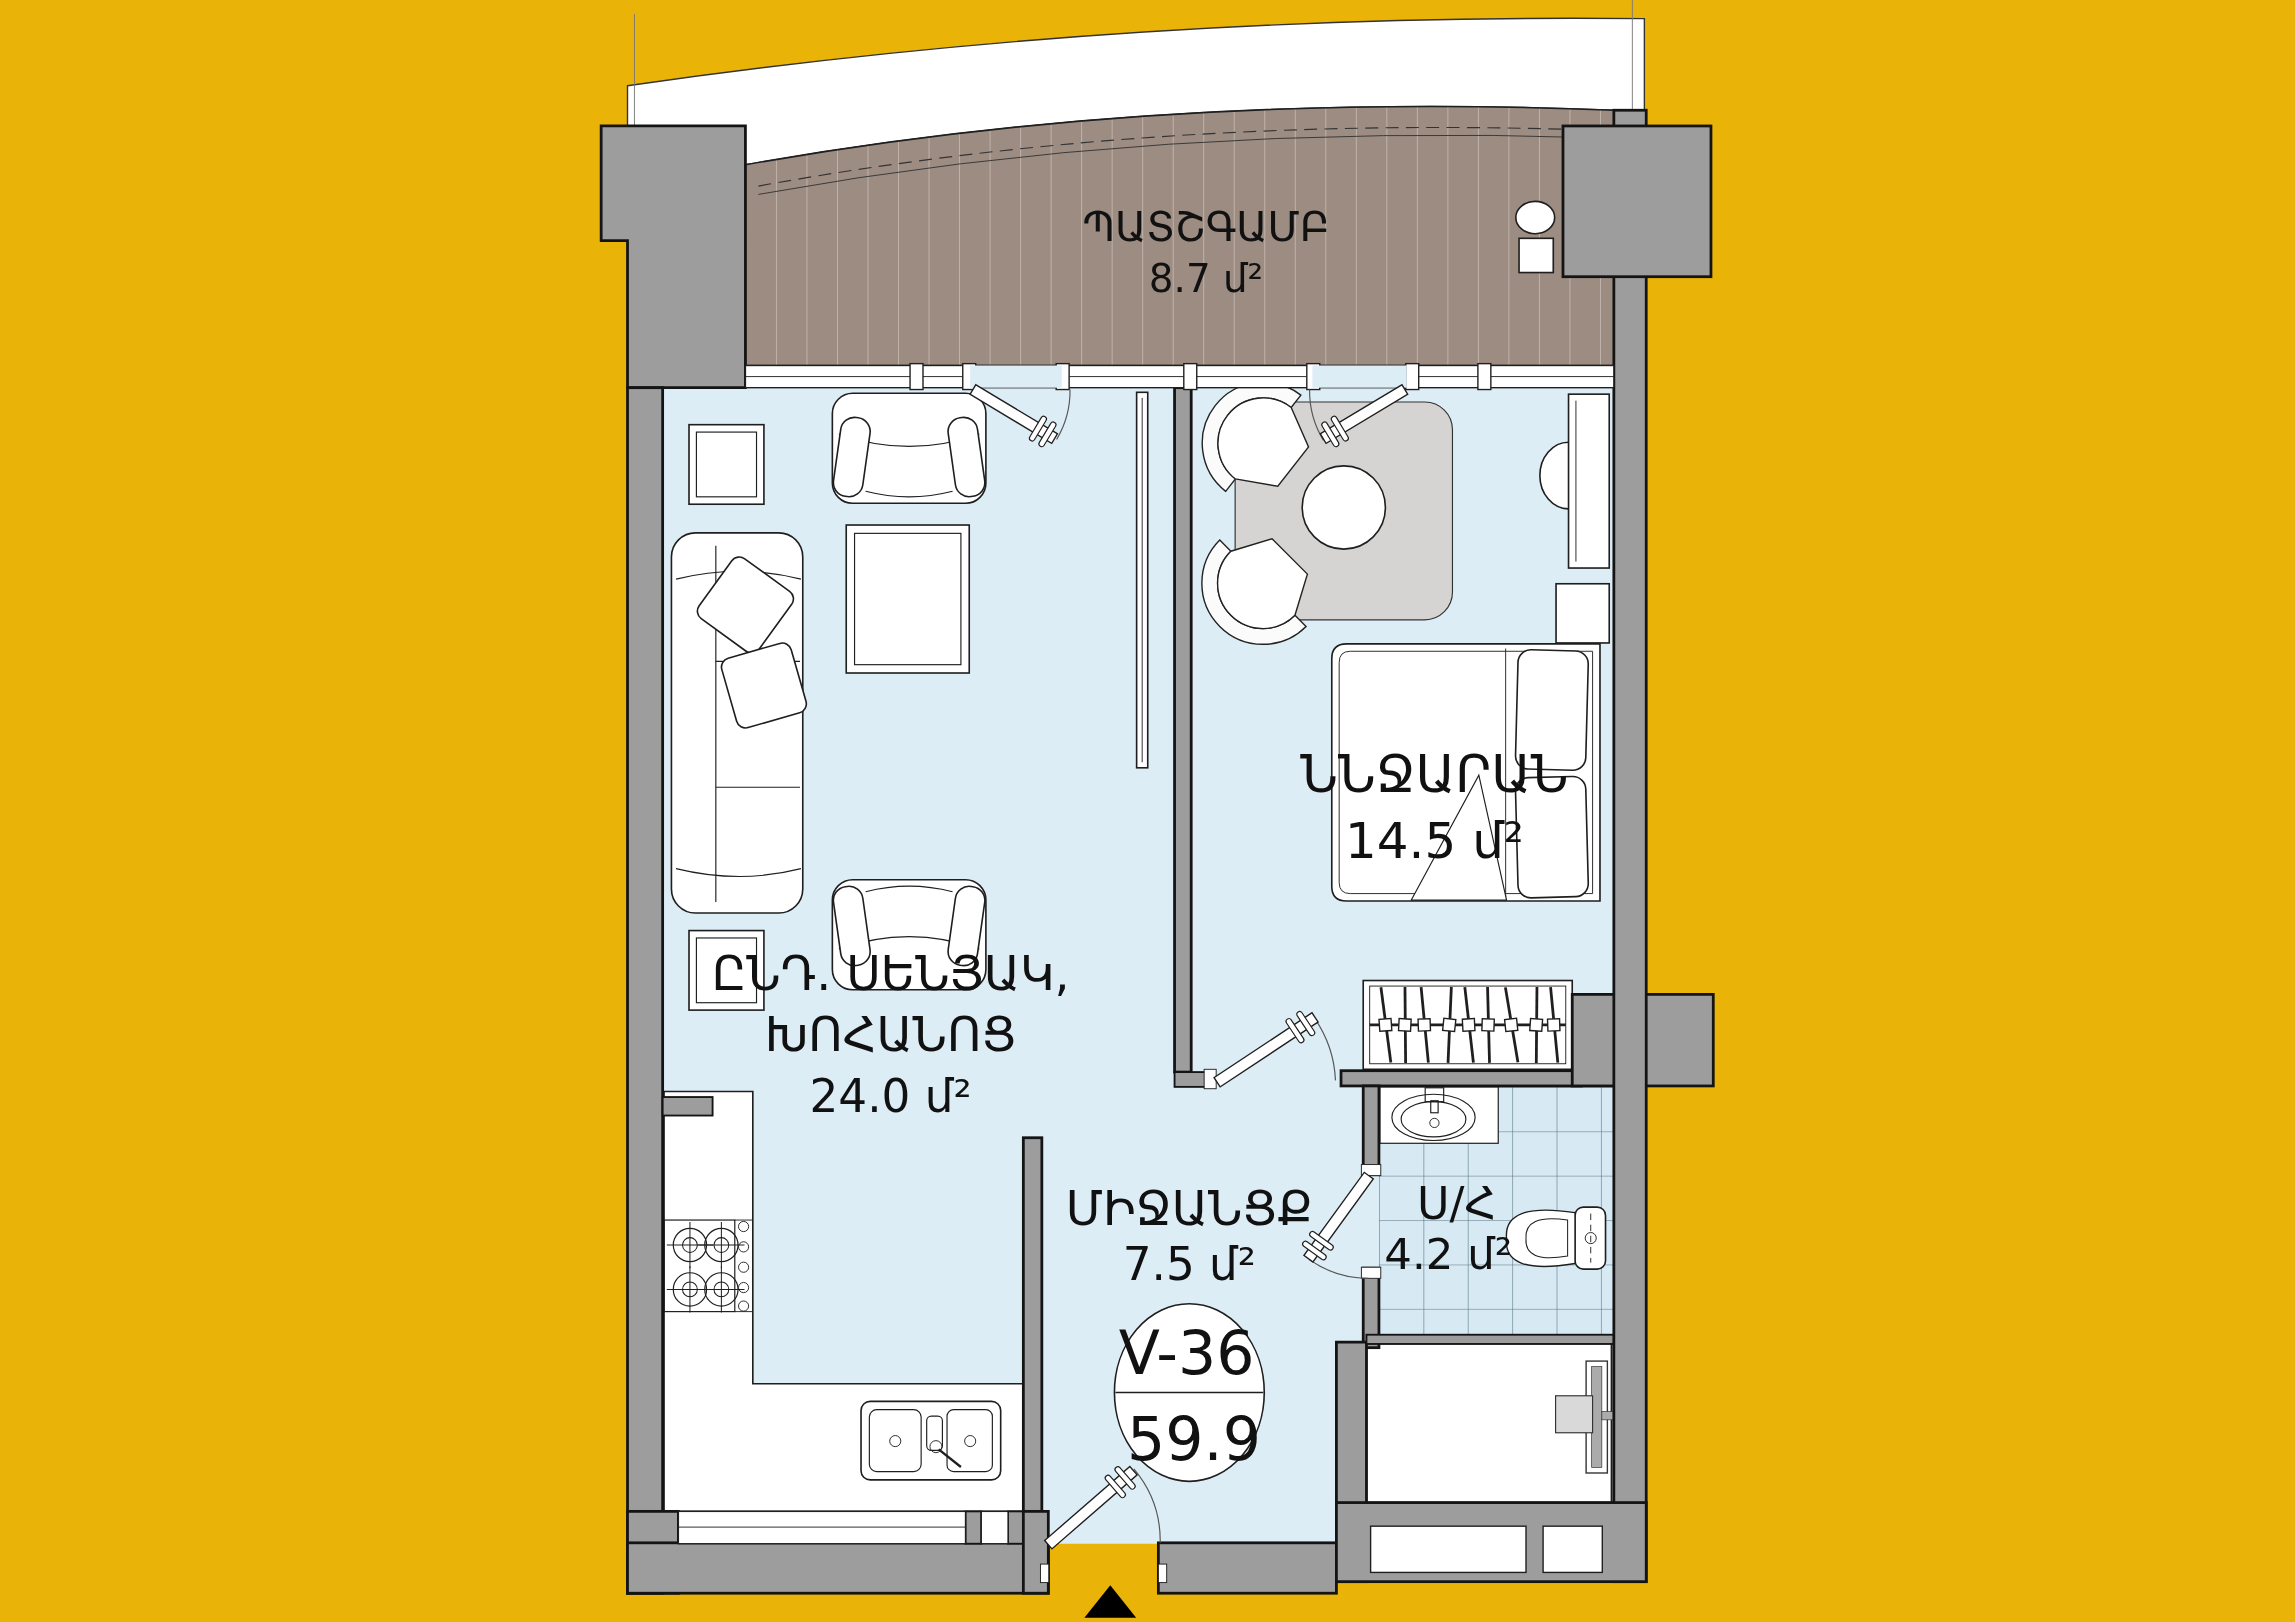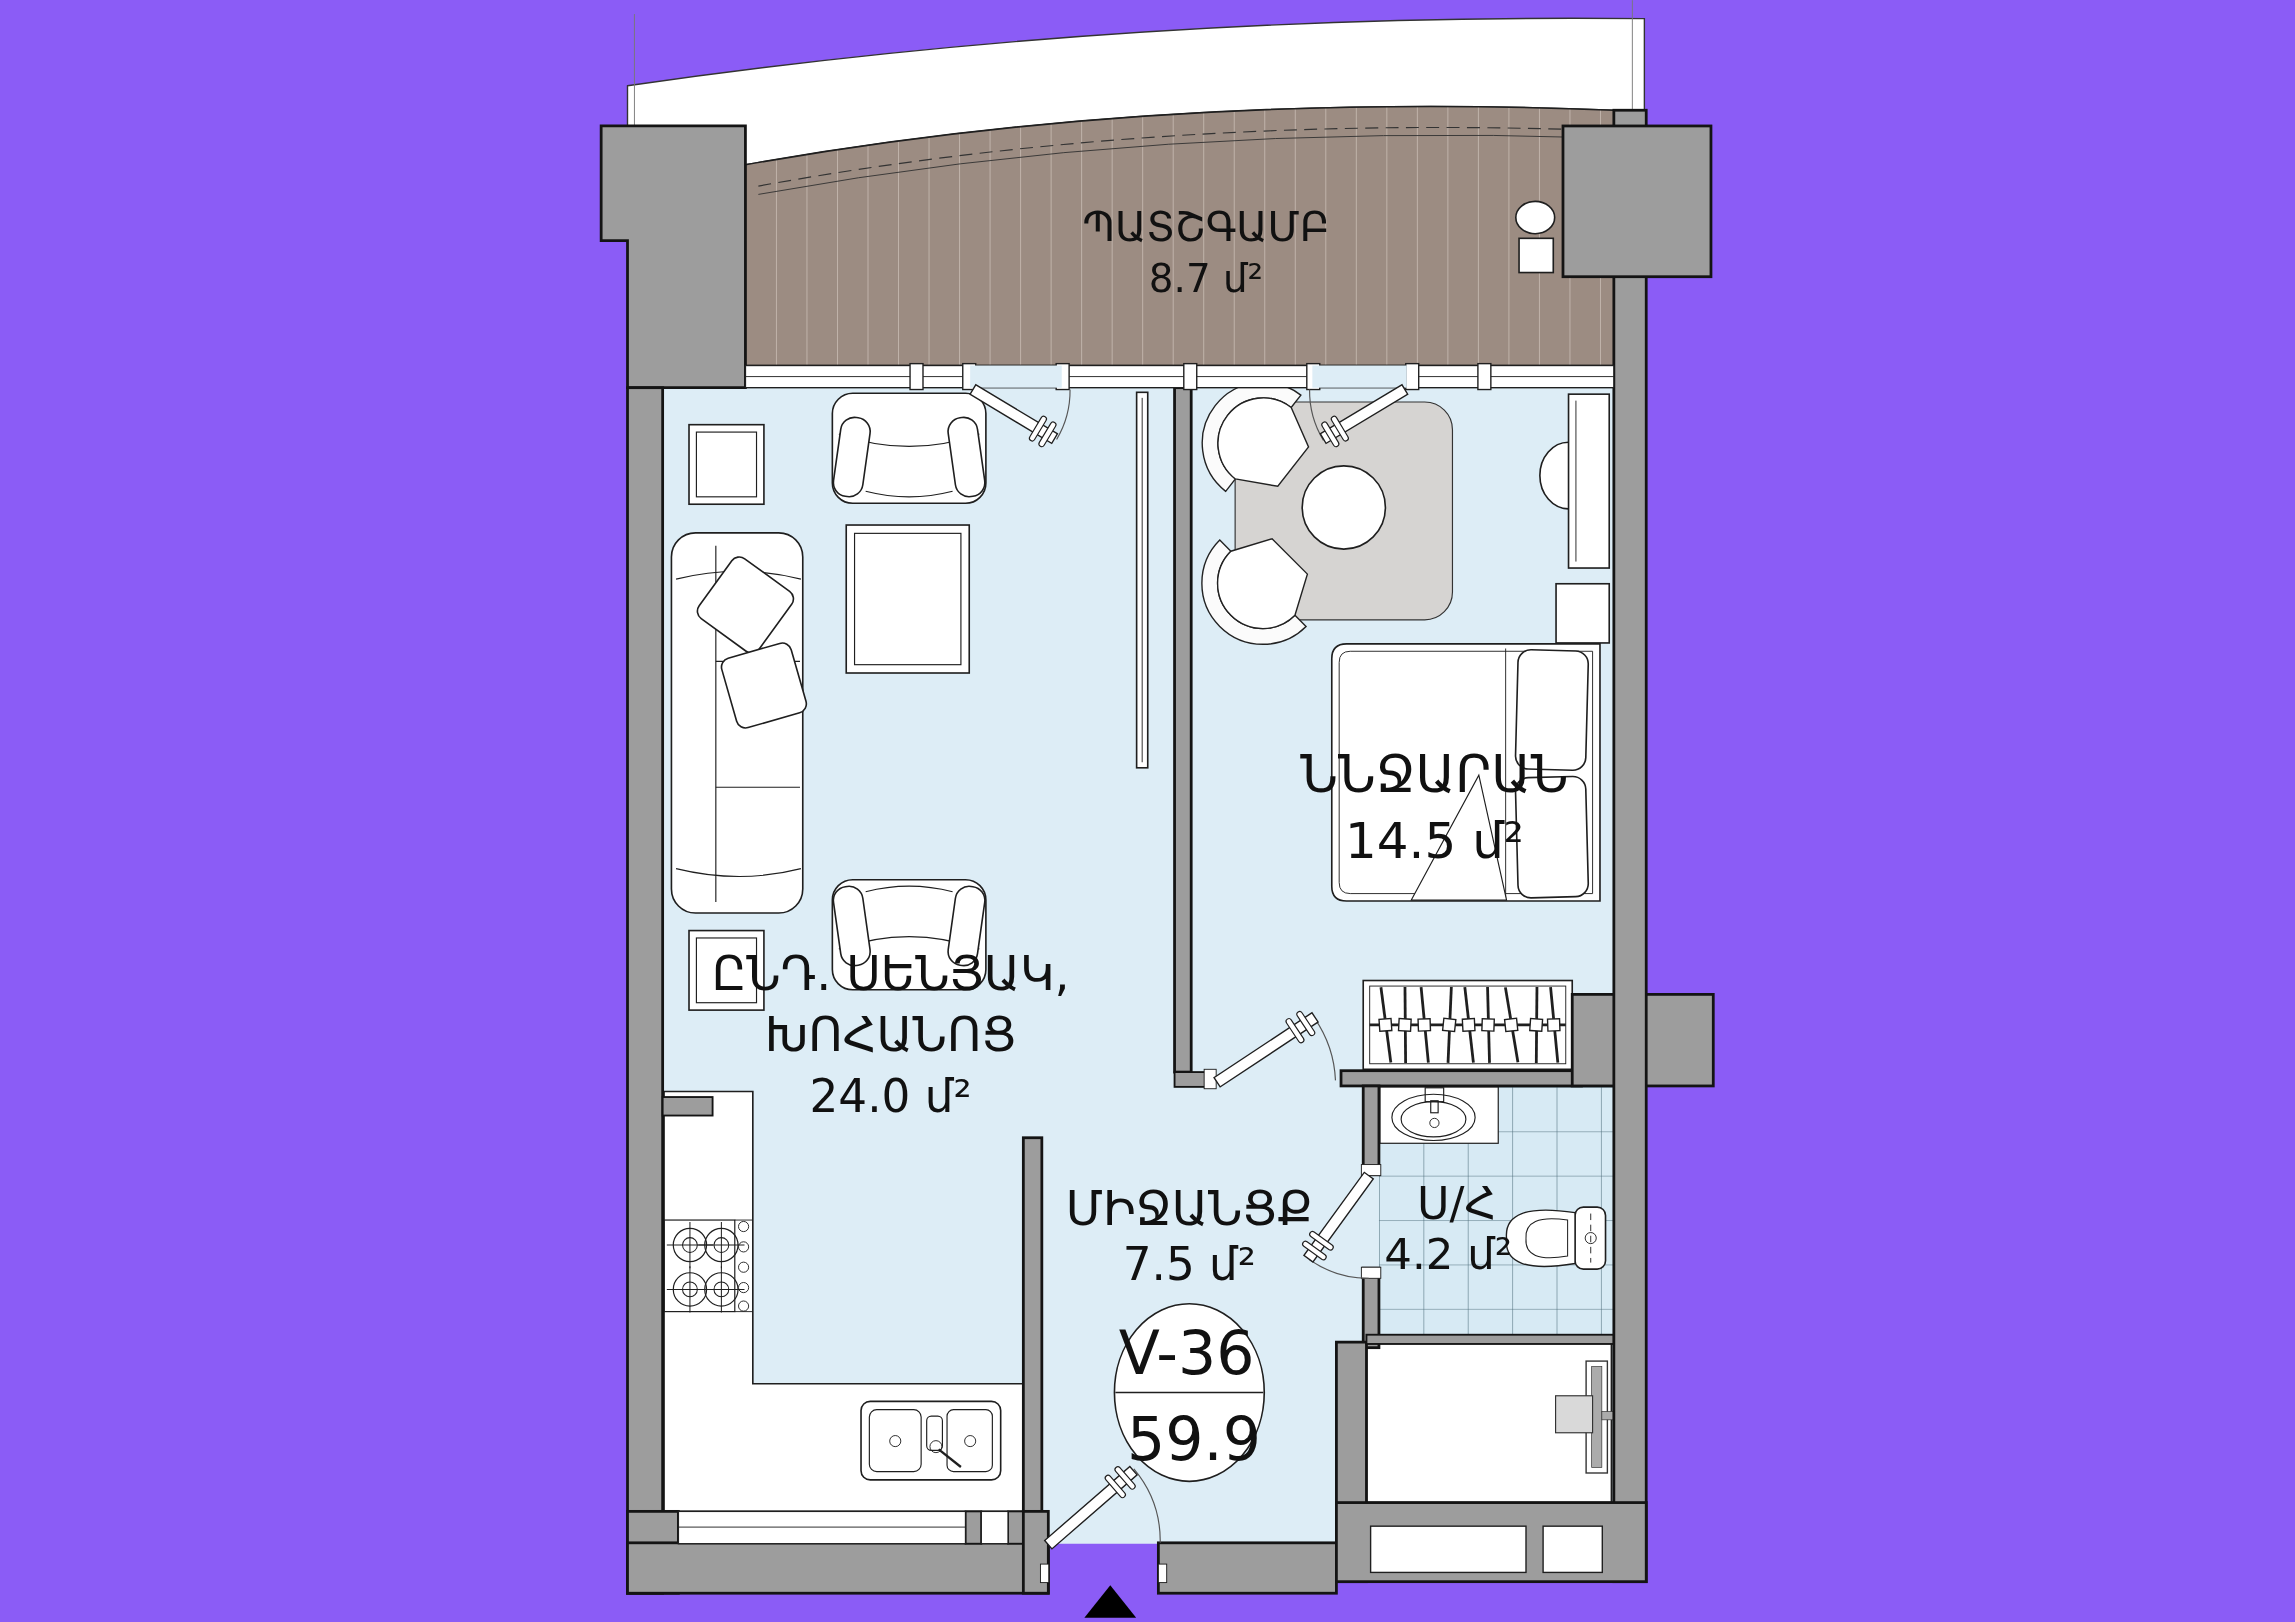--- a/index.html
+++ b/index.html
@@ -1,16 +1,16 @@
 <!DOCTYPE html>
 <html style="font-size:7.4px"><head>
 <meta charset="utf-8">
 <style>
   html,body{margin:0;padding:0;background:#ffffff;}
-  .stage{position:relative;width:2295px;height:1623px;background:#8b5cf6;overflow:hidden;
+  .stage{position:relative;width:2295px;height:1623px;background:#eab308;overflow:hidden;
          font-family:"DejaVu Sans", sans-serif;text-decoration:underline;}
   svg{display:block}
   .wall{fill:#9d9d9d;stroke:#141414;stroke-width:6;}
   .wall-thin{fill:#9d9d9d;stroke:#141414;stroke-width:4;}
   .furn{fill:#ffffff;stroke:#1f1f1f;stroke-width:3.5;}
   .furnline{fill:none;stroke:#1f1f1f;stroke-width:2.5;}
   .thin{fill:none;stroke:#1f1f1f;stroke-width:2;}
   .band{fill:#ffffff;stroke:#1f1f1f;stroke-width:3;}
   .label{fill:#111;text-anchor:middle;}
   .room-name{font-size:102px;}

